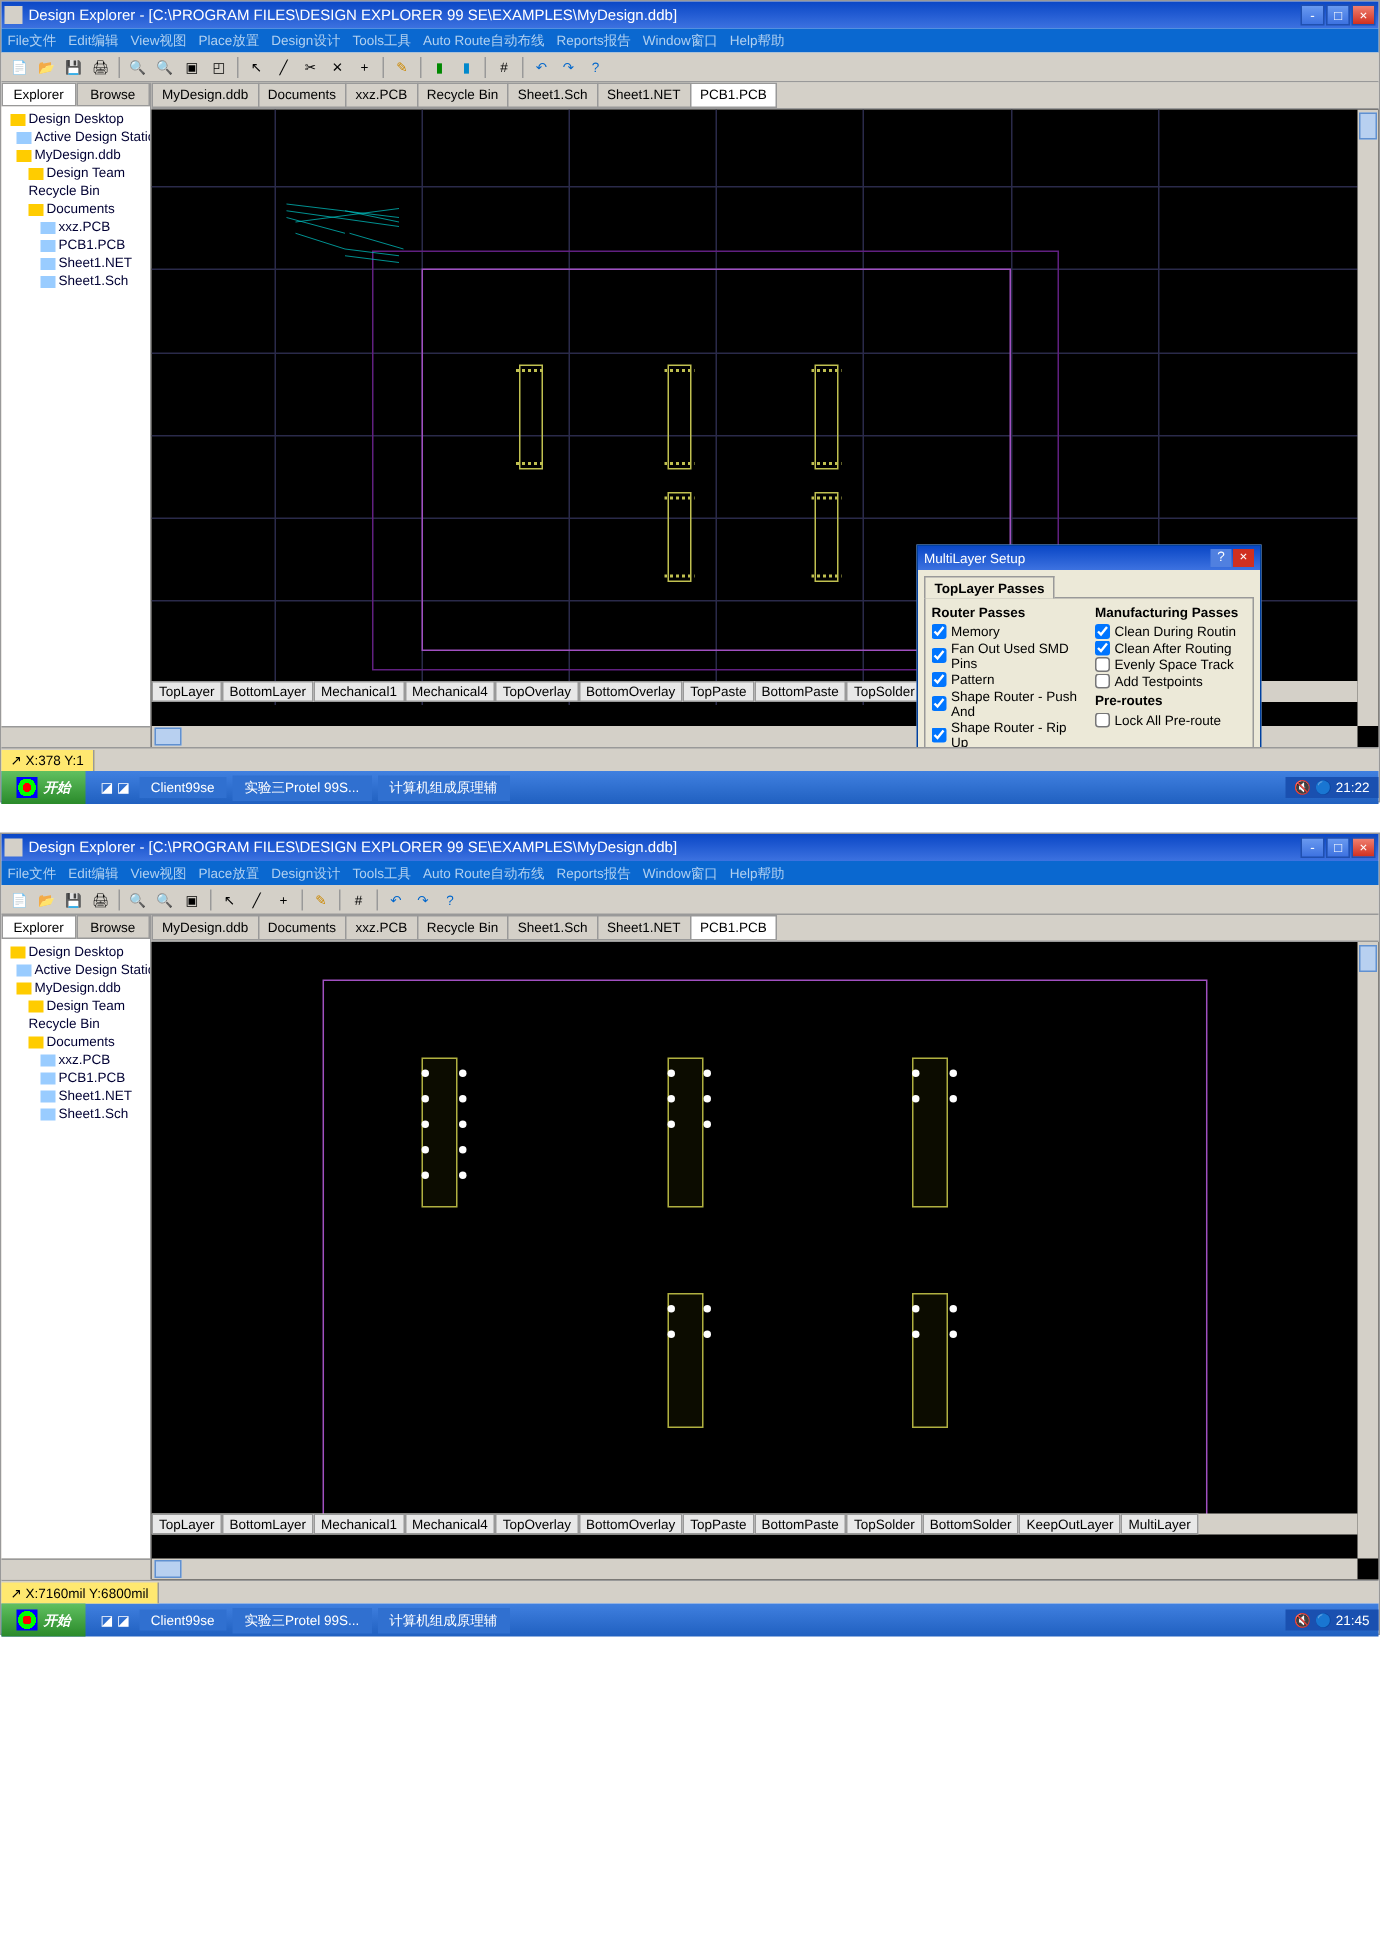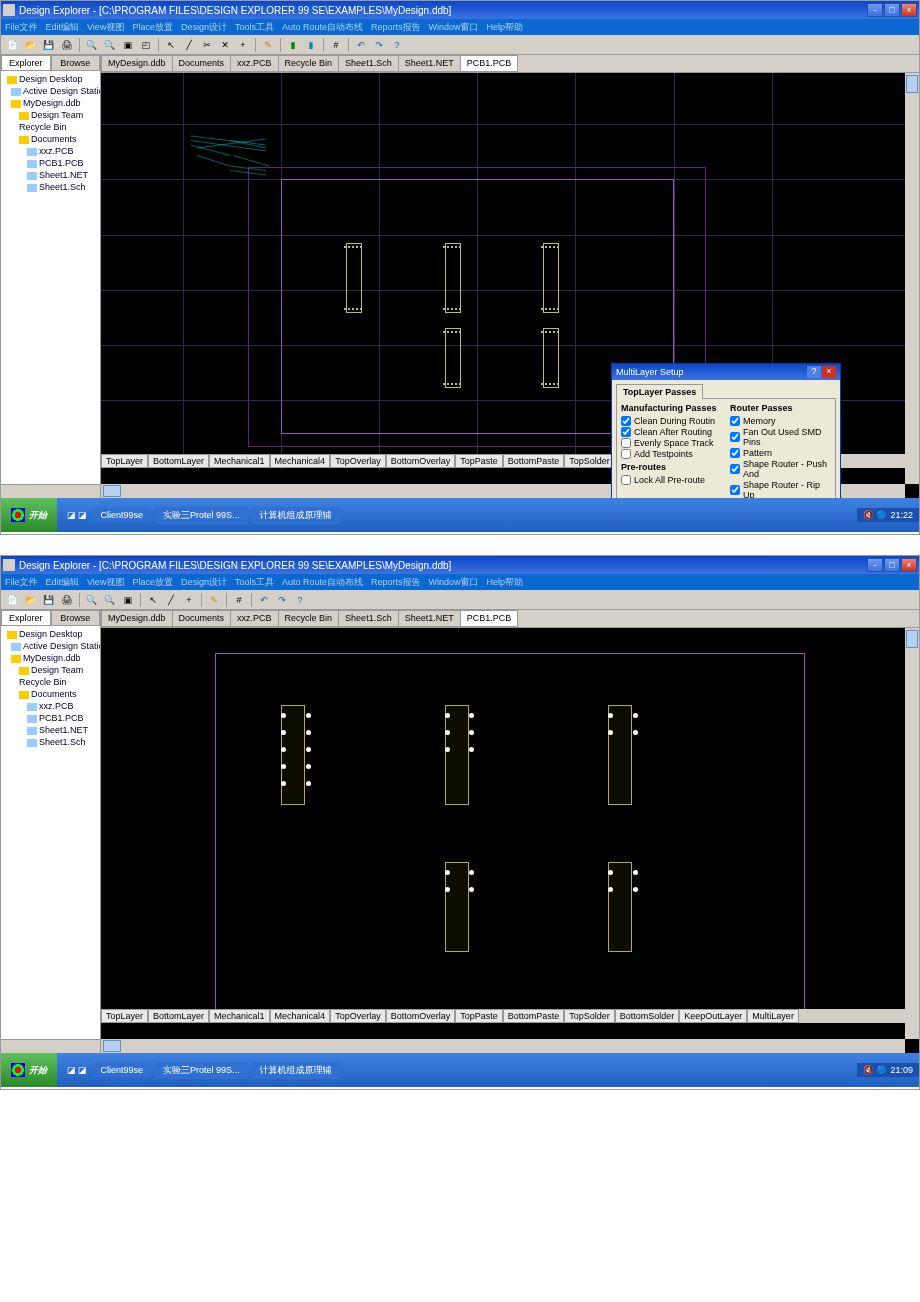--- a/index.html
+++ b/index.html
@@ -37,21 +37,21 @@
 .canvas-wrap{flex:1;position:relative;background:#000;overflow:hidden}
 .canvas{position:absolute;inset:0}
 .vscroll{position:absolute;right:0;top:0;bottom:14px;width:14px;background:#d4d0c8}
 .vscroll-thumb{position:absolute;top:2px;left:1px;right:1px;height:18px;background:#b8d0f0;border:1px solid #6090d0}
 .hscroll-main{position:absolute;left:0;right:14px;bottom:0;height:14px;background:#d4d0c8}
 .hscroll-thumb{position:absolute;left:2px;top:1px;bottom:1px;width:18px;background:#b8d0f0;border:1px solid #6090d0}
 .layer-tabs{position:absolute;bottom:30px;left:0;right:14px;height:14px;background:#d4d0c8;display:flex;font-size:8px;overflow:hidden}
 .layer-tab{padding:1px 4px;border:1px solid #999;background:#e8e8e8;white-space:nowrap;cursor:pointer}
 .statusbar{height:16px;background:#d4d0c8;border-top:1px solid #999;display:flex;align-items:center}
 .status-left{background:#ffe870;padding:2px 6px;font-size:9px;border-right:1px solid #999}
-.taskbar{height:34px;background:linear-gradient(#4080e0,#2060c0);display:flex;align-items:center;padding:0}
+.taskbar{height:22px;background:linear-gradient(#4080e0,#2060c0);display:flex;align-items:center;padding:0}
 .start-btn{background:linear-gradient(#60c060,#2a8a2a);height:100%;padding:0 10px;color:#fff;display:flex;align-items:center;gap:4px;cursor:pointer;font-style:italic;font-weight:bold}
 .start-icon{width:14px;height:14px;background:radial-gradient(circle,#f00 30%,#0f0 30% 60%,#00f 60%)}
 .task-item{background:#3070d0;color:#fff;padding:2px 8px;margin:2px;font-size:9px;cursor:pointer}
 .tray{margin-left:auto;background:#1a50b0;padding:2px 6px;color:#fff;font-size:9px}
 .grid-line{position:absolute;background:#2a2a4a}
 .grid-line.h{left:0;right:14px;height:1px}
 .grid-line.v{top:0;bottom:28px;width:1px}
 .outline{position:absolute;border:1px solid #a050c0}
 .chip{position:absolute;border:1px solid #c0c050}
 .chip::before,.chip::after{content:"";position:absolute;left:-3px;right:-3px;top:2px;height:2px;background:repeating-linear-gradient(90deg,#c0c050 0 2px,transparent 2px 4px)}
@@ -221,20 +221,44 @@
         <div class="dialog-title">
           <span class="dialog-title-text">MultiLayer Setup</span>
           <span class="dialog-help">?</span>
           <span class="dialog-close">×</span>
         </div>
         <div class="dialog-body">
           <div class="dialog-tab">TopLayer Passes</div>
           <div class="dialog-content">
             <div class="dlg-cols">
               <div class="dlg-col">
+                <div class="dlg-heading">Router Passes</div>
+                <label class="chk">
+                        <input type="checkbox" checked="" style="">
+                        <span>Memory</span>
+                      </label>
+                <label class="chk">
+                        <input type="checkbox" checked="" style="">
+                        <span>Fan Out Used SMD Pins</span>
+                      </label>
+                <label class="chk">
+                        <input type="checkbox" checked="" style="">
+                        <span>Pattern</span>
+                      </label>
+                <label class="chk">
+                        <input type="checkbox" checked="" style="">
+                        <span>Shape Router - Push And</span>
+                      </label>
+                <label class="chk">
+                        <input type="checkbox" checked="" style="">
+                        <span>Shape Router - Rip Up</span>
+                      </label>
+
+              </div>
+              <div class="dlg-col">
                 <div class="dlg-heading">Manufacturing Passes</div>
                 <label class="chk">
                         <input type="checkbox" checked="" style="">
                         <span>Clean During Routin</span>
                       </label>
                 <label class="chk">
                         <input type="checkbox" checked="" style="">
                         <span>Clean After Routing</span>
                       </label>
                 <label class="chk">
@@ -243,53 +267,32 @@
                       </label>
                 <label class="chk">
                         <input type="checkbox" style="">
                         <span>Add Testpoints</span>
                       </label>
                 <div class="dlg-heading" style="margin-top:3px">Pre-routes</div>
                 <label class="chk">
                         <input type="checkbox" style="">
                         <span>Lock All Pre-route</span>
                       </label>
-              </div>
-              <div class="dlg-col">
-                <div class="dlg-heading">Router Passes</div>
-                <label class="chk">
-                        <input type="checkbox" checked="" style="">
-                        <span>Memory</span>
-                      </label>
-                <label class="chk">
-                        <input type="checkbox" checked="" style="">
-                        <span>Fan Out Used SMD Pins</span>
-                      </label>
-                <label class="chk">
-                        <input type="checkbox" checked="" style="">
-                        <span>Pattern</span>
-                      </label>
-                <label class="chk">
-                        <input type="checkbox" checked="" style="">
-                        <span>Shape Router - Push And</span>
-                      </label>
-                <label class="chk">
-                        <input type="checkbox" checked="" style="">
-                        <span>Shape Router - Rip Up</span>
-                      </label>
-
               </div>
             </div>
 
           </div>
           
         </div>
       </div>
     </div>
   </div>
+</div>
+<div class="statusbar">
+  <div class="status-left">↗ <span>X:378 Y:1</span></div>
 </div>
 <div class="taskbar">
   <div class="start-btn">
           <div class="start-icon"></div>
           <span>开始</span>
         </div>
   <div style="width:6px"></div>
   <div style="color:#fff;padding:0 4px">◪ ◪</div>
   <div class="task-item">Client99se</div>
   <div class="task-item">实验三Protel 99S...</div>
@@ -439,27 +442,30 @@
         <div class="layer-tab">BottomSolder</div>
         <div class="layer-tab">KeepOutLayer</div>
         <div class="layer-tab">MultiLayer</div>
       </div>
       <div class="hscroll-main">
               <div class="hscroll-thumb"></div>
             </div>
     </div>
   </div>
 </div>
+<div class="statusbar">
+  <div class="status-left">↗ <span>X:7160mil Y:6800mil</span></div>
+</div>
 <div class="taskbar">
   <div class="start-btn">
           <div class="start-icon"></div>
           <span>开始</span>
         </div>
   <div style="width:6px"></div>
   <div style="color:#fff;padding:0 4px">◪ ◪</div>
   <div class="task-item">Client99se</div>
   <div class="task-item">实验三Protel 99S...</div>
   <div class="task-item">计算机组成原理辅</div>
-  <div class="tray">🔇 🔵 <span>21:09</span></div>
+  <div class="tray">🔇 🔵 <span>21:45</span></div>
 </div>
 </div>
 
 </div>
 
 </body></html>

